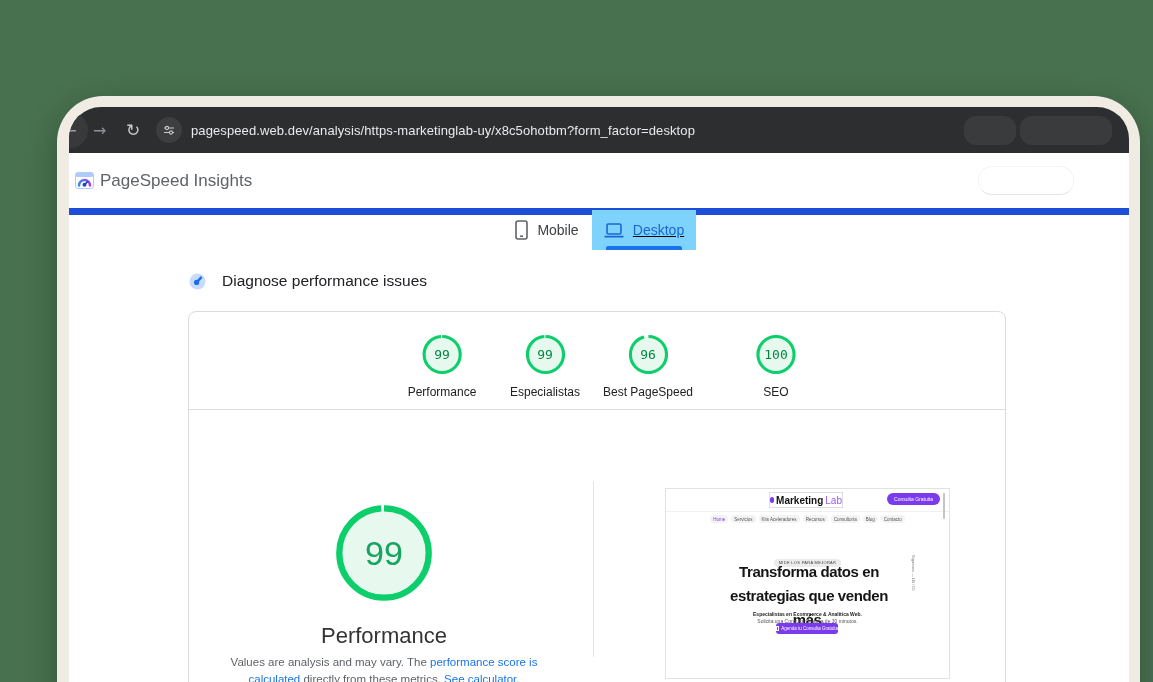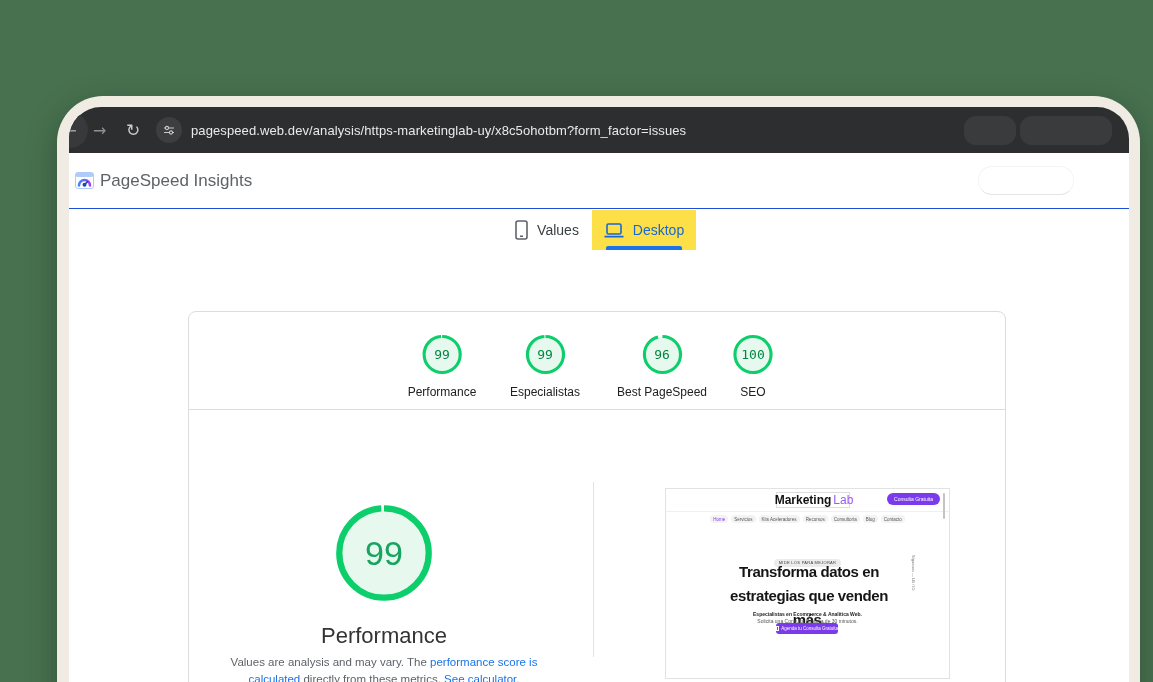--- a/index.html
+++ b/index.html
@@ -31,48 +31,48 @@
   }
   .url-text{
     position:absolute;left:122px;top:0;height:46px;display:flex;align-items:center;
     color:#e8eaed;font-size:13px;font-weight:500;letter-spacing:.1px;white-space:nowrap;
   }
   .bar-pill{position:absolute;top:9px;height:29px;border-radius:12px;background:#3a3b3d;}
   .pill-a{left:895px;width:52px;}
   .pill-b{left:951px;width:92px;}
   
   .page{position:relative;background:#ffffff;height:643px;}
-  .psi-header{position:relative;height:55px;border-bottom:1px solid #1d4ed8;}
+  .psi-header{position:relative;height:55px;border-bottom:7px solid #1d4ed8;}
   .psi-logo{position:absolute;left:6px;top:18px;}
   .psi-title{position:absolute;left:31px;top:0;height:55px;display:flex;align-items:center;font-size:17px;color:#5f6368;}
   .ghost-box{position:absolute;left:909px;top:13px;width:96px;height:29px;border-radius:14px;
     border:1px solid #f4f4f4;border-bottom-color:#e4e4e4;box-sizing:border-box;}
   
   .tabbar{position:absolute;left:0;top:57px;width:100%;height:40px;display:flex;justify-content:center;}
   .tab{position:relative;display:flex;align-items:center;justify-content:center;gap:9px;height:40px;cursor:pointer;}
   .tab-mobile{width:90px;}
-  .tab-desktop{width:104px;background:#fde047;}
+  .tab-desktop{width:104px;background:#7dd3fc;text-decoration:underline;}
   .tab-label{font-size:14px;}
   .tab-mobile .tab-label{color:#3c4043;}
   .tab-desktop .tab-label{color:#1967d2;}
   .tab-underline{position:absolute;left:14px;bottom:0;width:76px;height:4px;background:#1a73e8;border-radius:2px 2px 0 0;}
   
   .diagnose{position:absolute;left:120px;top:119px;display:flex;align-items:center;gap:16px;}
   .diagnose-text{font-size:15.5px;color:#202124;}
   
   .card{
     position:absolute;left:119px;top:158px;width:818px;height:560px;
     border:1px solid #dadce0;border-radius:8px;background:#fff;box-sizing:border-box;
   }
   .gauge-row{position:absolute;top:0;left:0;width:100%;}
   .gauge-block{position:absolute;top:22px;display:flex;flex-direction:column;align-items:center;}
   .gb-0{left:253px;transform:translateX(-50%);}
   .gb-1{left:356px;transform:translateX(-50%);}
-  .gb-2{left:473px;transform:translateX(-50%);}
-  .gb-3{left:564px;transform:translateX(-50%);}
+  .gb-2{left:459px;transform:translateX(-50%);}
+  .gb-3{left:587px;transform:translateX(-50%);}
   .gauge{position:relative;width:41px;height:41px;}
   .gauge svg{position:absolute;left:0;top:0;}
   .gauge-num{
     position:absolute;left:0;top:0;width:41px;height:41px;display:flex;align-items:center;justify-content:center;
     font-family:"DejaVu Sans Mono",monospace;font-size:13px;color:#018642;
   }
   .gauge-label{margin-top:10px;font-size:12px;font-weight:500;color:#212121;white-space:nowrap;}
   .card-divider{position:absolute;left:0;top:97px;width:100%;border-top:1px solid #dadce0;}
   
   .big-gauge{position:absolute;left:145px;top:191px;width:100px;height:100px;}
@@ -90,22 +90,22 @@
   
   .arc{fill:none;stroke:#0cce6b;stroke-dasharray:var(--val) 100;}
   
   .thumb{
     position:absolute;left:476px;top:176px;width:285px;height:191px;
     border:1px solid #e2e2e2;background:#fff;box-sizing:border-box;overflow:hidden;
     font-family:"Liberation Sans",sans-serif;
   }
   .t-header{position:relative;height:22px;border-bottom:1px solid #f0f0f0;}
   .t-logo{
-    position:absolute;left:110px;top:3px;width:72px;height:14px;border:1px solid #ddd;
-    display:flex;align-items:center;justify-content:center;gap:2px;font-size:12px;
+    position:absolute;left:103px;top:3px;width:72px;height:14px;border:1px solid #ddd;
+    display:flex;align-items:center;justify-content:center;gap:2px;font-size:10px;
   }
   .t-logo-icon{width:6px;height:6px;background:#7c3aed;border-radius:2px;}
   .t-logo-prefix{font-weight:bold;color:#111;}
   .t-logo-suffix{color:#9a5cf0;}
   .t-cta{
     position:absolute;left:221px;top:4px;width:53px;height:12px;border-radius:6px;background:#7c3aed;
     color:#fff;font-size:5px;display:flex;align-items:center;justify-content:center;white-space:nowrap;
   }
   .t-nav{position:absolute;left:0;top:26px;width:100%;display:flex;justify-content:center;gap:3px;}
   .t-nav span{font-size:4.5px;color:#555;background:#f3f3f3;border-radius:4px;padding:1.5px 3px;white-space:nowrap;}
@@ -149,21 +149,21 @@
       </div>
       <div class="site-badge">
         <svg width="12" height="12" viewBox="0 0 12 12">
           <line x1="1" y1="4" x2="11" y2="4" stroke="#c7c9cc" stroke-width="1.2"></line>
           <circle cx="4" cy="4" r="1.6" fill="#3d3e40" stroke="#c7c9cc" stroke-width="1.1"></circle>
           <line x1="1" y1="8.5" x2="11" y2="8.5" stroke="#c7c9cc" stroke-width="1.2"></line>
           <circle cx="8" cy="8.5" r="1.6" fill="#3d3e40" stroke="#c7c9cc" stroke-width="1.1"></circle>
         </svg>
       </div>
       <div class="url-text">
-        <span>pagespeed.web.dev/analysis/https-marketinglab-uy/x8c5ohotbm?form_factor=issues</span>
+        <span>pagespeed.web.dev/analysis/https-marketinglab-uy/x8c5ohotbm?form_factor=desktop</span>
       </div>
       <div class="bar-pill pill-a"></div>
       <div class="bar-pill pill-b"></div>
     </div>
 
     <div class="page">
 
       <div class="psi-header">
         <div class="psi-logo">
           <svg width="19" height="19" viewBox="0 0 19 19">
@@ -183,32 +183,40 @@
         <div class="psi-title">PageSpeed Insights</div>
         <div class="ghost-box"></div>
       </div>
 
       <div class="tabbar">
         <div class="tab tab-mobile">
           <svg width="13" height="20" viewBox="0 0 13 20">
             <rect x="1" y="1" width="11" height="18" rx="2" fill="none" stroke="#5f6368" stroke-width="1.6"></rect>
             <line x1="5" y1="16.2" x2="8" y2="16.2" stroke="#5f6368" stroke-width="1.4"></line>
           </svg>
-          <span class="tab-label">Values</span>
+          <span class="tab-label">Mobile</span>
         </div>
         <div class="tab tab-desktop">
           <svg width="20" height="17" viewBox="0 0 20 17">
             <rect x="3" y="2" width="14" height="10" rx="1.4" fill="none" stroke="#1967d2" stroke-width="1.6"></rect>
             <line x1="0.5" y1="14.6" x2="19.5" y2="14.6" stroke="#1967d2" stroke-width="1.8"></line>
           </svg>
           <span class="tab-label">Desktop</span>
           <div class="tab-underline"></div>
         </div>
       </div>
 
+      <div class="diagnose">
+        <svg width="17" height="17" viewBox="0 0 17 17">
+          <circle cx="8.5" cy="8.5" r="8" fill="#c7dcfb"></circle>
+          <circle cx="7.6" cy="9.4" r="2.6" fill="#1b6ef3"></circle>
+          <line x1="7.6" y1="9.4" x2="12" y2="4.6" stroke="#1b6ef3" stroke-width="2.4" stroke-linecap="round"></line>
+        </svg>
+        <span class="diagnose-text">Diagnose performance issues</span>
+      </div>
 
       <div class="card">
 
         <div class="gauge-row">
 
           <div class="gauge-block gb-0">
             <div class="gauge" style="--val: 99;">
               <svg width="41" height="41" viewBox="0 0 42 42">
                 <circle cx="21" cy="21" r="18.5" fill="#e7f8ee"></circle>
                 <circle class="arc" cx="21" cy="21" r="18.5" stroke-width="3.2" pathLength="100" transform="rotate(-90 21 21)"></circle>

